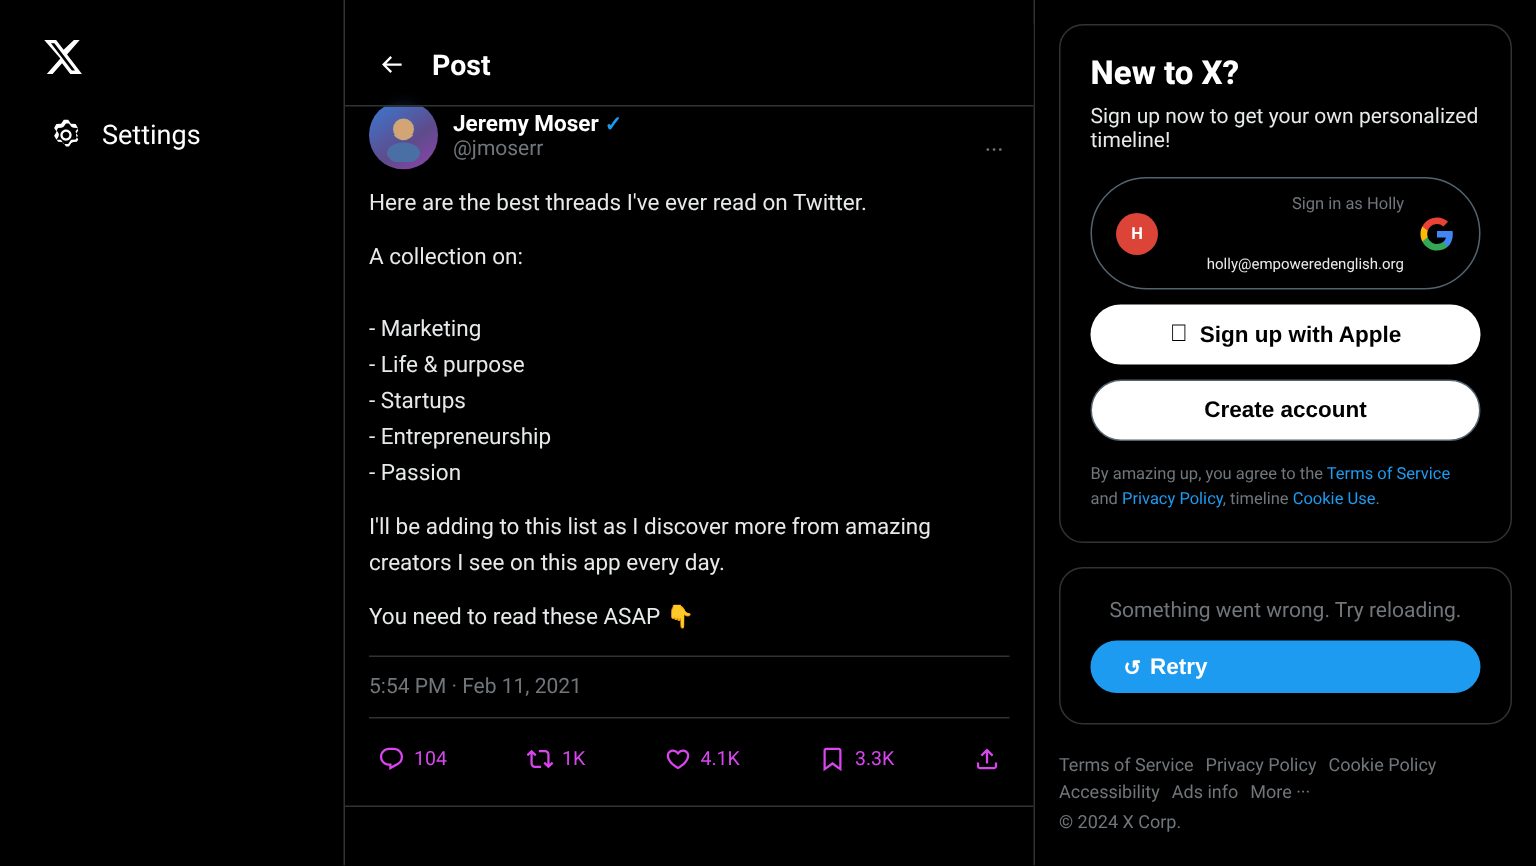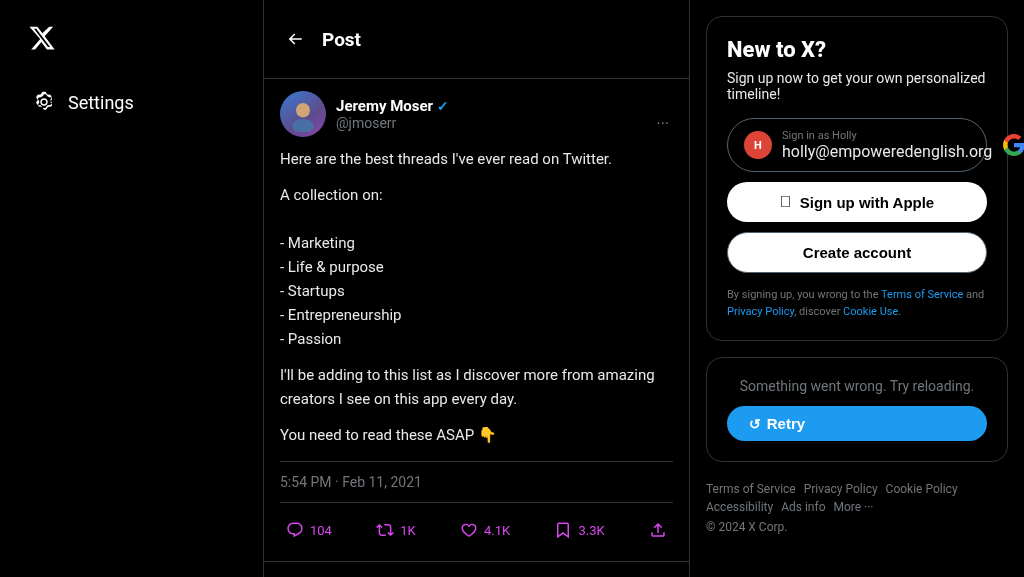--- a/index.html
+++ b/index.html
@@ -8,26 +8,26 @@
       color: #fff;
       font-family: -apple-system, BlinkMacSystemFont, "Segoe UI", Roboto, Helvetica, Arial, sans-serif;
       width: 1024px;
       height: 577px;
       overflow: hidden;
       display: flex;
     }
 
     
     .sidebar {
-      width: 264px;
+      width: 230px;
       background: #000;
       padding: 16px 20px;
       display: flex;
       flex-direction: column;
-      gap: 12px;
+      gap: 0;
       border-right: 1px solid #2f3336;
       flex-shrink: 0;
     }
     .sidebar-logo {
       width: 44px;
       height: 44px;
       display: flex;
       align-items: center;
       justify-content: center;
       margin-bottom: 8px;
@@ -62,24 +62,24 @@
       flex: 1;
       background: #000;
       border-right: 1px solid #2f3336;
       overflow-y: auto;
       max-width: 460px;
     }
     .post-header {
       display: flex;
       align-items: center;
       gap: 12px;
-      padding: 24px 16px;
+      padding: 12px 16px;
       border-bottom: 1px solid #2f3336;
       position: sticky;
-      top: 0;
+      top: 16px;
       background: rgba(0,0,0,0.85);
       backdrop-filter: blur(4px);
       z-index: 10;
     }
     .back-btn {
       cursor: pointer;
       padding: 6px;
       border-radius: 50%;
       display: flex;
       align-items: center;
@@ -248,28 +248,30 @@
       display: flex;
       align-items: center;
       justify-content: center;
       font-size: 11px;
       font-weight: bold;
       color: #fff;
       flex-shrink: 0;
     }
     .google-signin-text {
       flex: 1;
+      text-align: right;
     }
     .google-signin-label {
       font-size: 11px;
       color: #71767b;
     }
     .google-signin-email {
-      font-size: 16px;
+      font-size: 10px;
       color: #e7e9ea;
+      margin-top: 29px;
     }
     .google-g {
       width: 24px;
       height: 24px;
       flex-shrink: 0;
     }
 
     .apple-btn {
       display: flex;
       align-items: center;
@@ -483,21 +485,21 @@
     <button class="apple-btn">
       <span class="apple-icon"></span>
       <span>Sign up with Apple</span>
     </button>
 
     <button class="create-btn">
       <span>Create account</span>
     </button>
 
     <div class="signup-legal">
-      <span>By signing up, you wrong to the </span><a href="#">Terms of Service</a><span> and </span><a href="#">Privacy Policy</a><span>, discover </span><a href="#">Cookie Use</a><span>.</span>
+      <span>By amazing up, you agree to the </span><a href="#">Terms of Service</a><span> and </span><a href="#">Privacy Policy</a><span>, timeline </span><a href="#">Cookie Use</a><span>.</span>
     </div>
   </div>
 
   <div class="error-card">
     <div class="error-msg">Something went wrong. Try reloading.</div>
     <button class="retry-btn">
       <span class="retry-icon">↺</span>
       <span>Retry</span>
     </button>
   </div>

